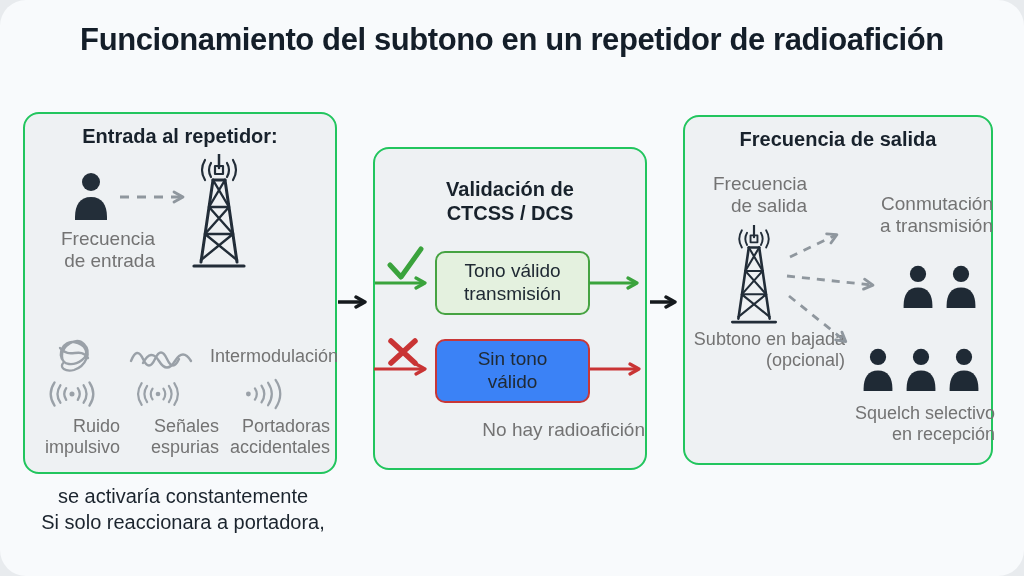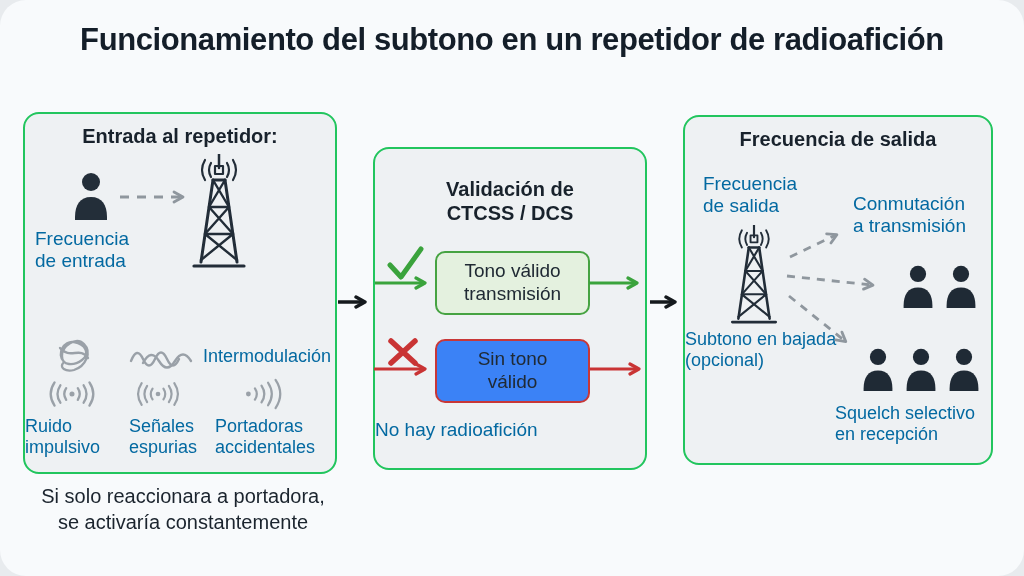--- a/index.html
+++ b/index.html
@@ -20,22 +20,22 @@
     border-radius:16px;box-sizing:border-box;
   }
   #left-panel{left:23px;top:112px;width:314px;height:362px;}
   #middle-panel{left:373px;top:147px;width:274px;height:323px;}
   #right-panel{left:683px;top:115px;width:310px;height:350px;}
   .panel-header{
     position:absolute;left:0;width:100%;text-align:center;
     font-size:20px;font-weight:bold;color:#18222c;line-height:1.2;white-space:nowrap;
   }
   .lbl{
-    position:absolute;text-align:left;font-size:18px;line-height:1.18;
-    color:#0369a1;
+    position:absolute;text-align:right;font-size:18px;line-height:1.18;
+    color:#737373;
   }
   .lbl .ln{display:block;white-space:nowrap;}
   .lbl19{font-size:19px;}
   .tone-box{
     position:absolute;box-sizing:border-box;border-radius:10px;
     display:flex;align-items:center;justify-content:center;text-align:center;
     font-size:19px;line-height:1.2;color:#202a34;
   }
   #valid-box{left:60px;top:102px;width:155px;height:64px;background:#e4f1df;border:2.5px solid #46a342;}
   #invalid-box{left:60px;top:190px;width:155px;height:64px;background:#3b82f6;border:2.5px solid #c83737;}
@@ -247,22 +247,22 @@
       </svg>
     </div>
 
     <div class="lbl" style="left:150px;top:286px;width:160px;">
       <span class="ln">Squelch selectivo</span>
       <span class="ln">en recepción</span>
     </div>
   </div>
 
   <div class="caption" style="left:18px;top:483px;width:330px;">
+    <span class="ln">se activaría constantemente</span>
     <span class="ln">Si solo reaccionara a portadora,</span>
-    <span class="ln">se activaría constantemente</span>
   </div>
 
   <svg id="arrow-overlay" width="1024" height="576" viewBox="0 0 1024 576">
     <defs>
       <marker id="mb" markerUnits="userSpaceOnUse" markerWidth="14" markerHeight="14" refX="10" refY="7" orient="auto">
         <path d="M2 2 L11 7 L2 12" fill="none" stroke="#15191d" stroke-width="3.4" stroke-linecap="round" stroke-linejoin="round"></path>
       </marker>
       <marker id="mg" markerUnits="userSpaceOnUse" markerWidth="14" markerHeight="14" refX="10" refY="7" orient="auto">
         <path d="M2 2 L11 7 L2 12" fill="none" stroke="#3aa33c" stroke-width="3.2" stroke-linecap="round" stroke-linejoin="round"></path>
       </marker>

